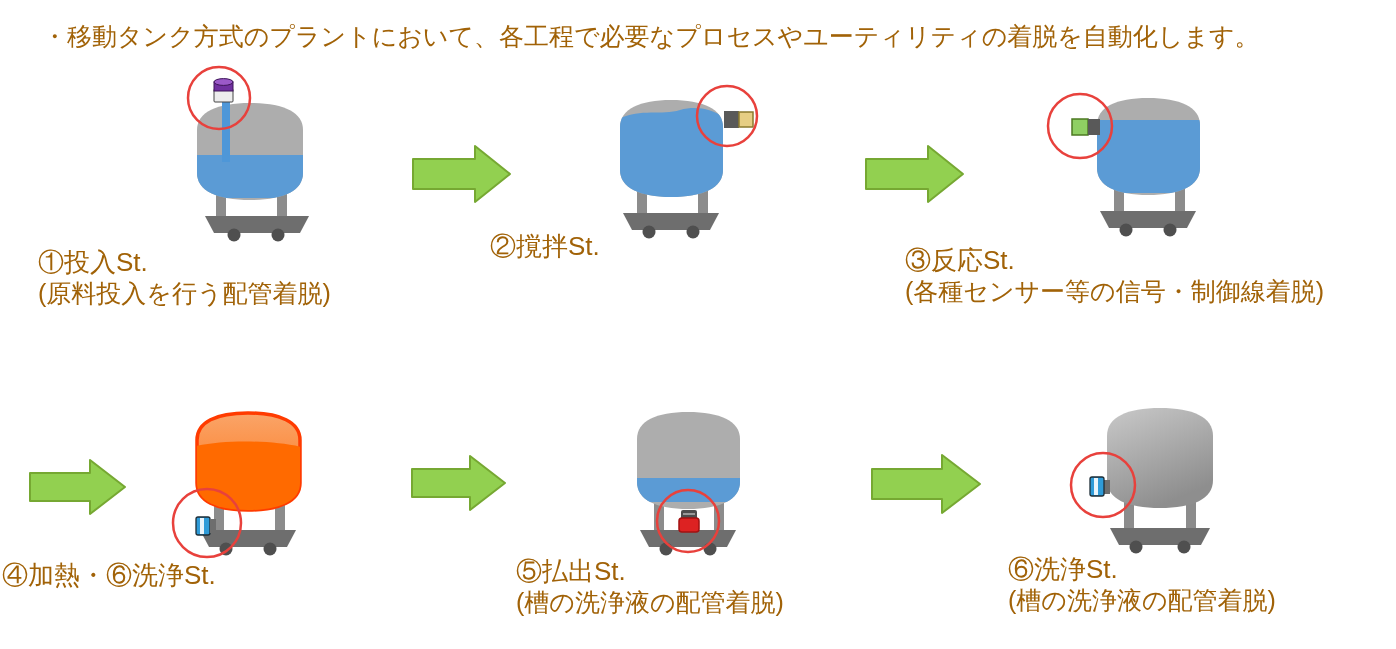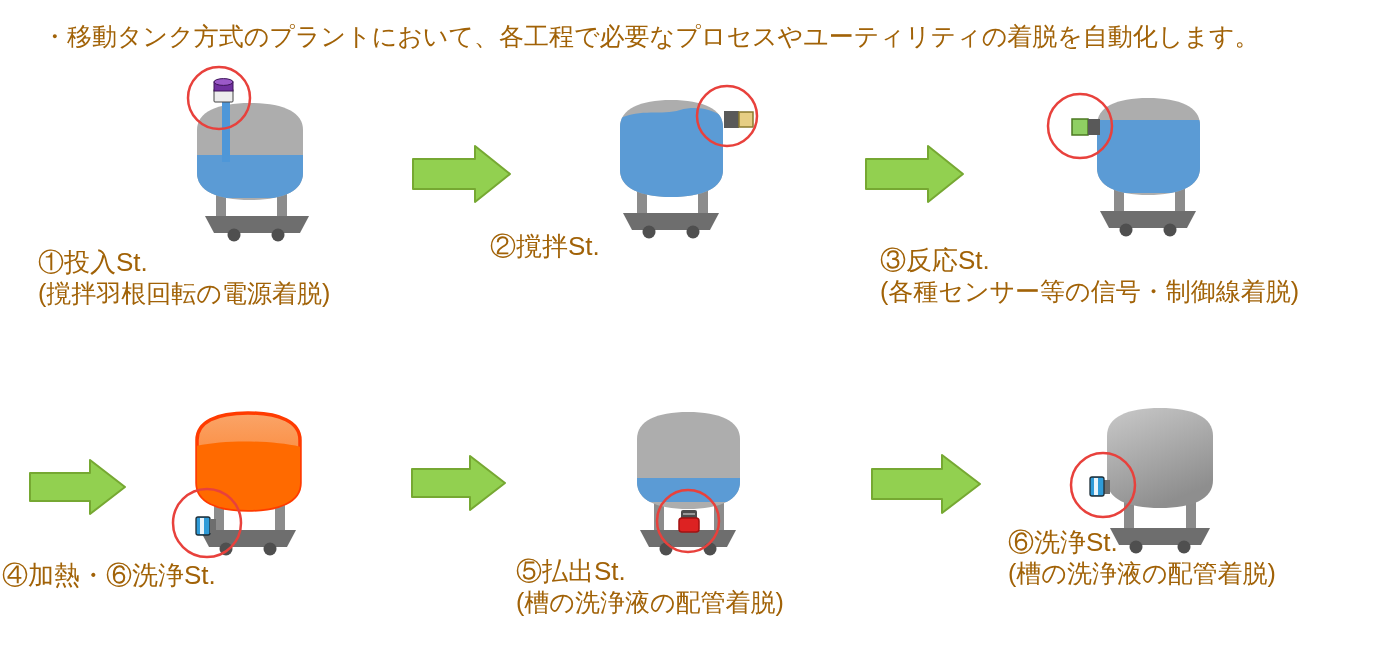--- a/index.html
+++ b/index.html
@@ -173,34 +173,34 @@
         <rect class="conn-stripe" x="1094" y="478" width="4" height="17"></rect>
       </g>
       <circle class="hcircle" cx="1103" cy="485" r="32"></circle>
     </g>
   </svg>
 
   <div class="heading">・移動タンク方式のプラントにおいて、各工程で必要なプロセスやユーティリティの着脱を自動化します。</div>
 
   <div class="label" style="left:38px;top:247px;width:440px">
     <div class="st-title">①投入St.</div>
-    <div class="st-sub">(撹拌羽根回転の電源着脱)</div>
+    <div class="st-sub">(原料投入を行う配管着脱)</div>
   </div>
   <div class="label" style="left:490px;top:231px;width:400px">
     <div class="st-title">②撹拌St.</div>
   </div>
-  <div class="label" style="left:880px;top:245px;width:490px">
+  <div class="label" style="left:905px;top:245px;width:490px">
     <div class="st-title">③反応St.</div>
     <div class="st-sub">(各種センサー等の信号・制御線着脱)</div>
   </div>
   <div class="label" style="left:2px;top:560px;width:466px">
     <div class="st-title">④加熱・⑥洗浄St.</div>
   </div>
   <div class="label" style="left:516px;top:556px;width:340px">
     <div class="st-title">⑤払出St.</div>
     <div class="st-sub">(槽の洗浄液の配管着脱)</div>
   </div>
-  <div class="label" style="left:1008px;top:527px;width:340px">
+  <div class="label" style="left:1008px;top:554px;width:340px">
     <div class="st-title">⑥洗浄St.</div>
     <div class="st-sub">(槽の洗浄液の配管着脱)</div>
   </div>
 
 </div>
 
 </body></html>

